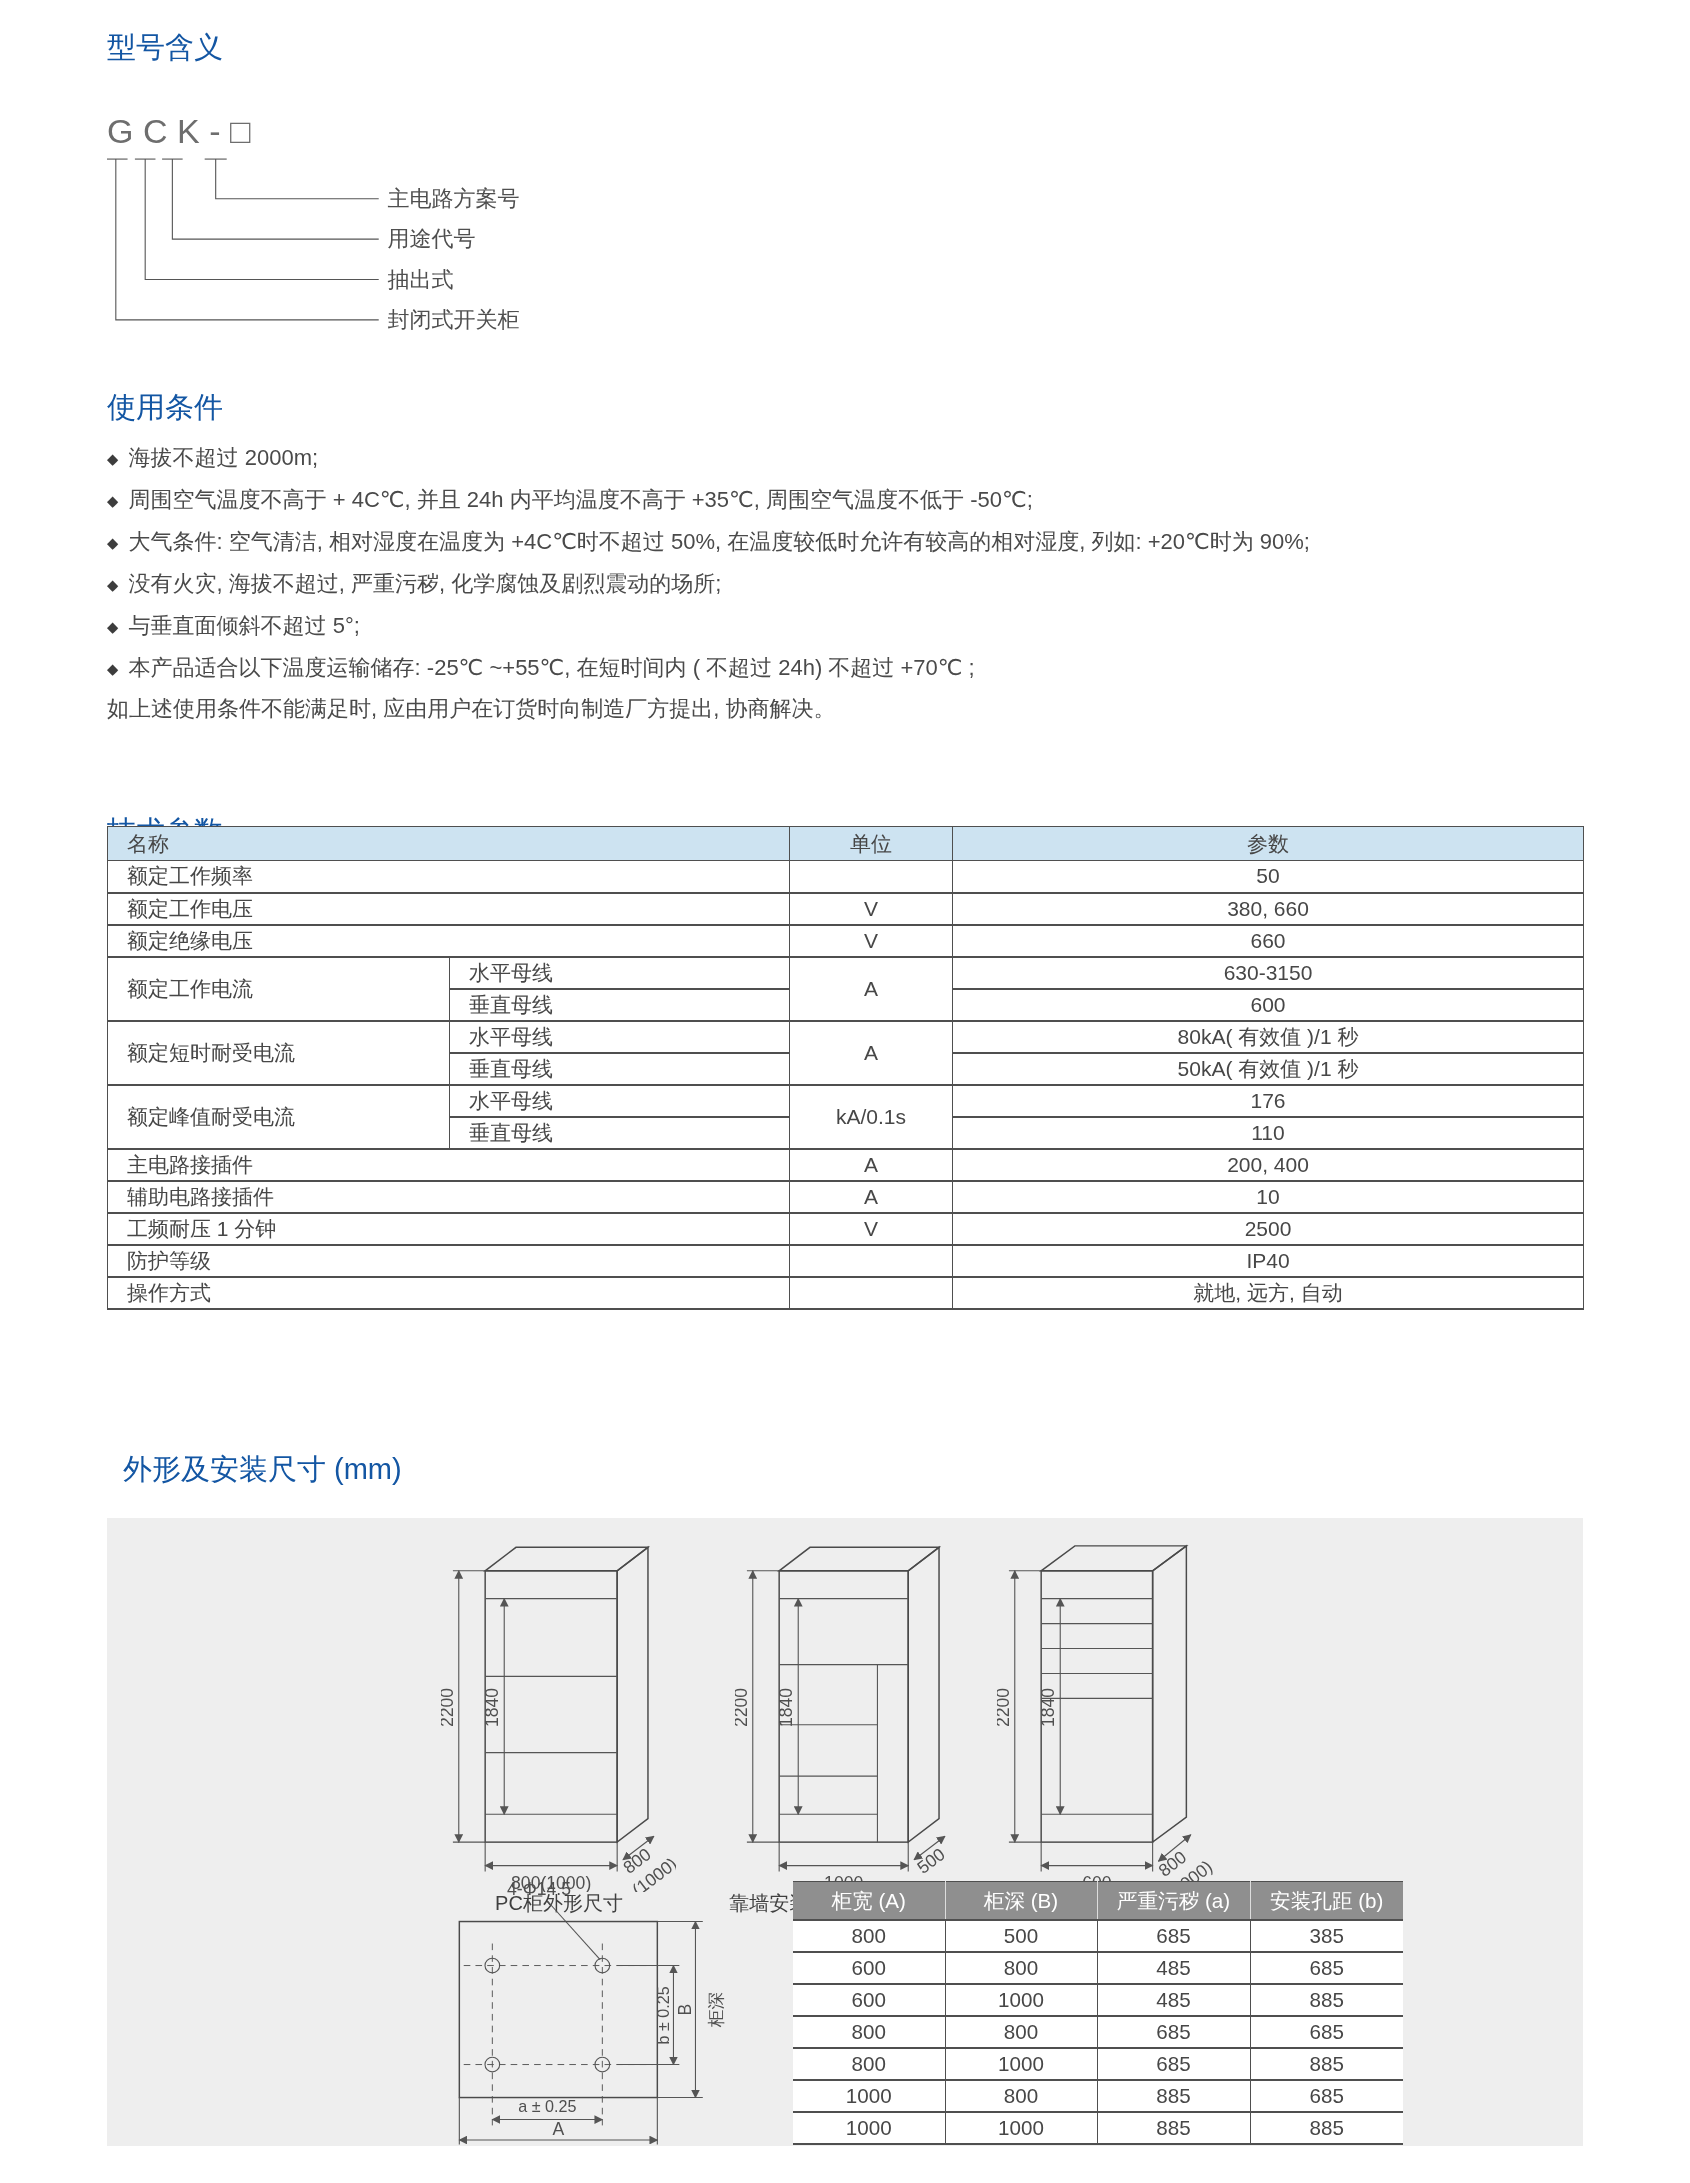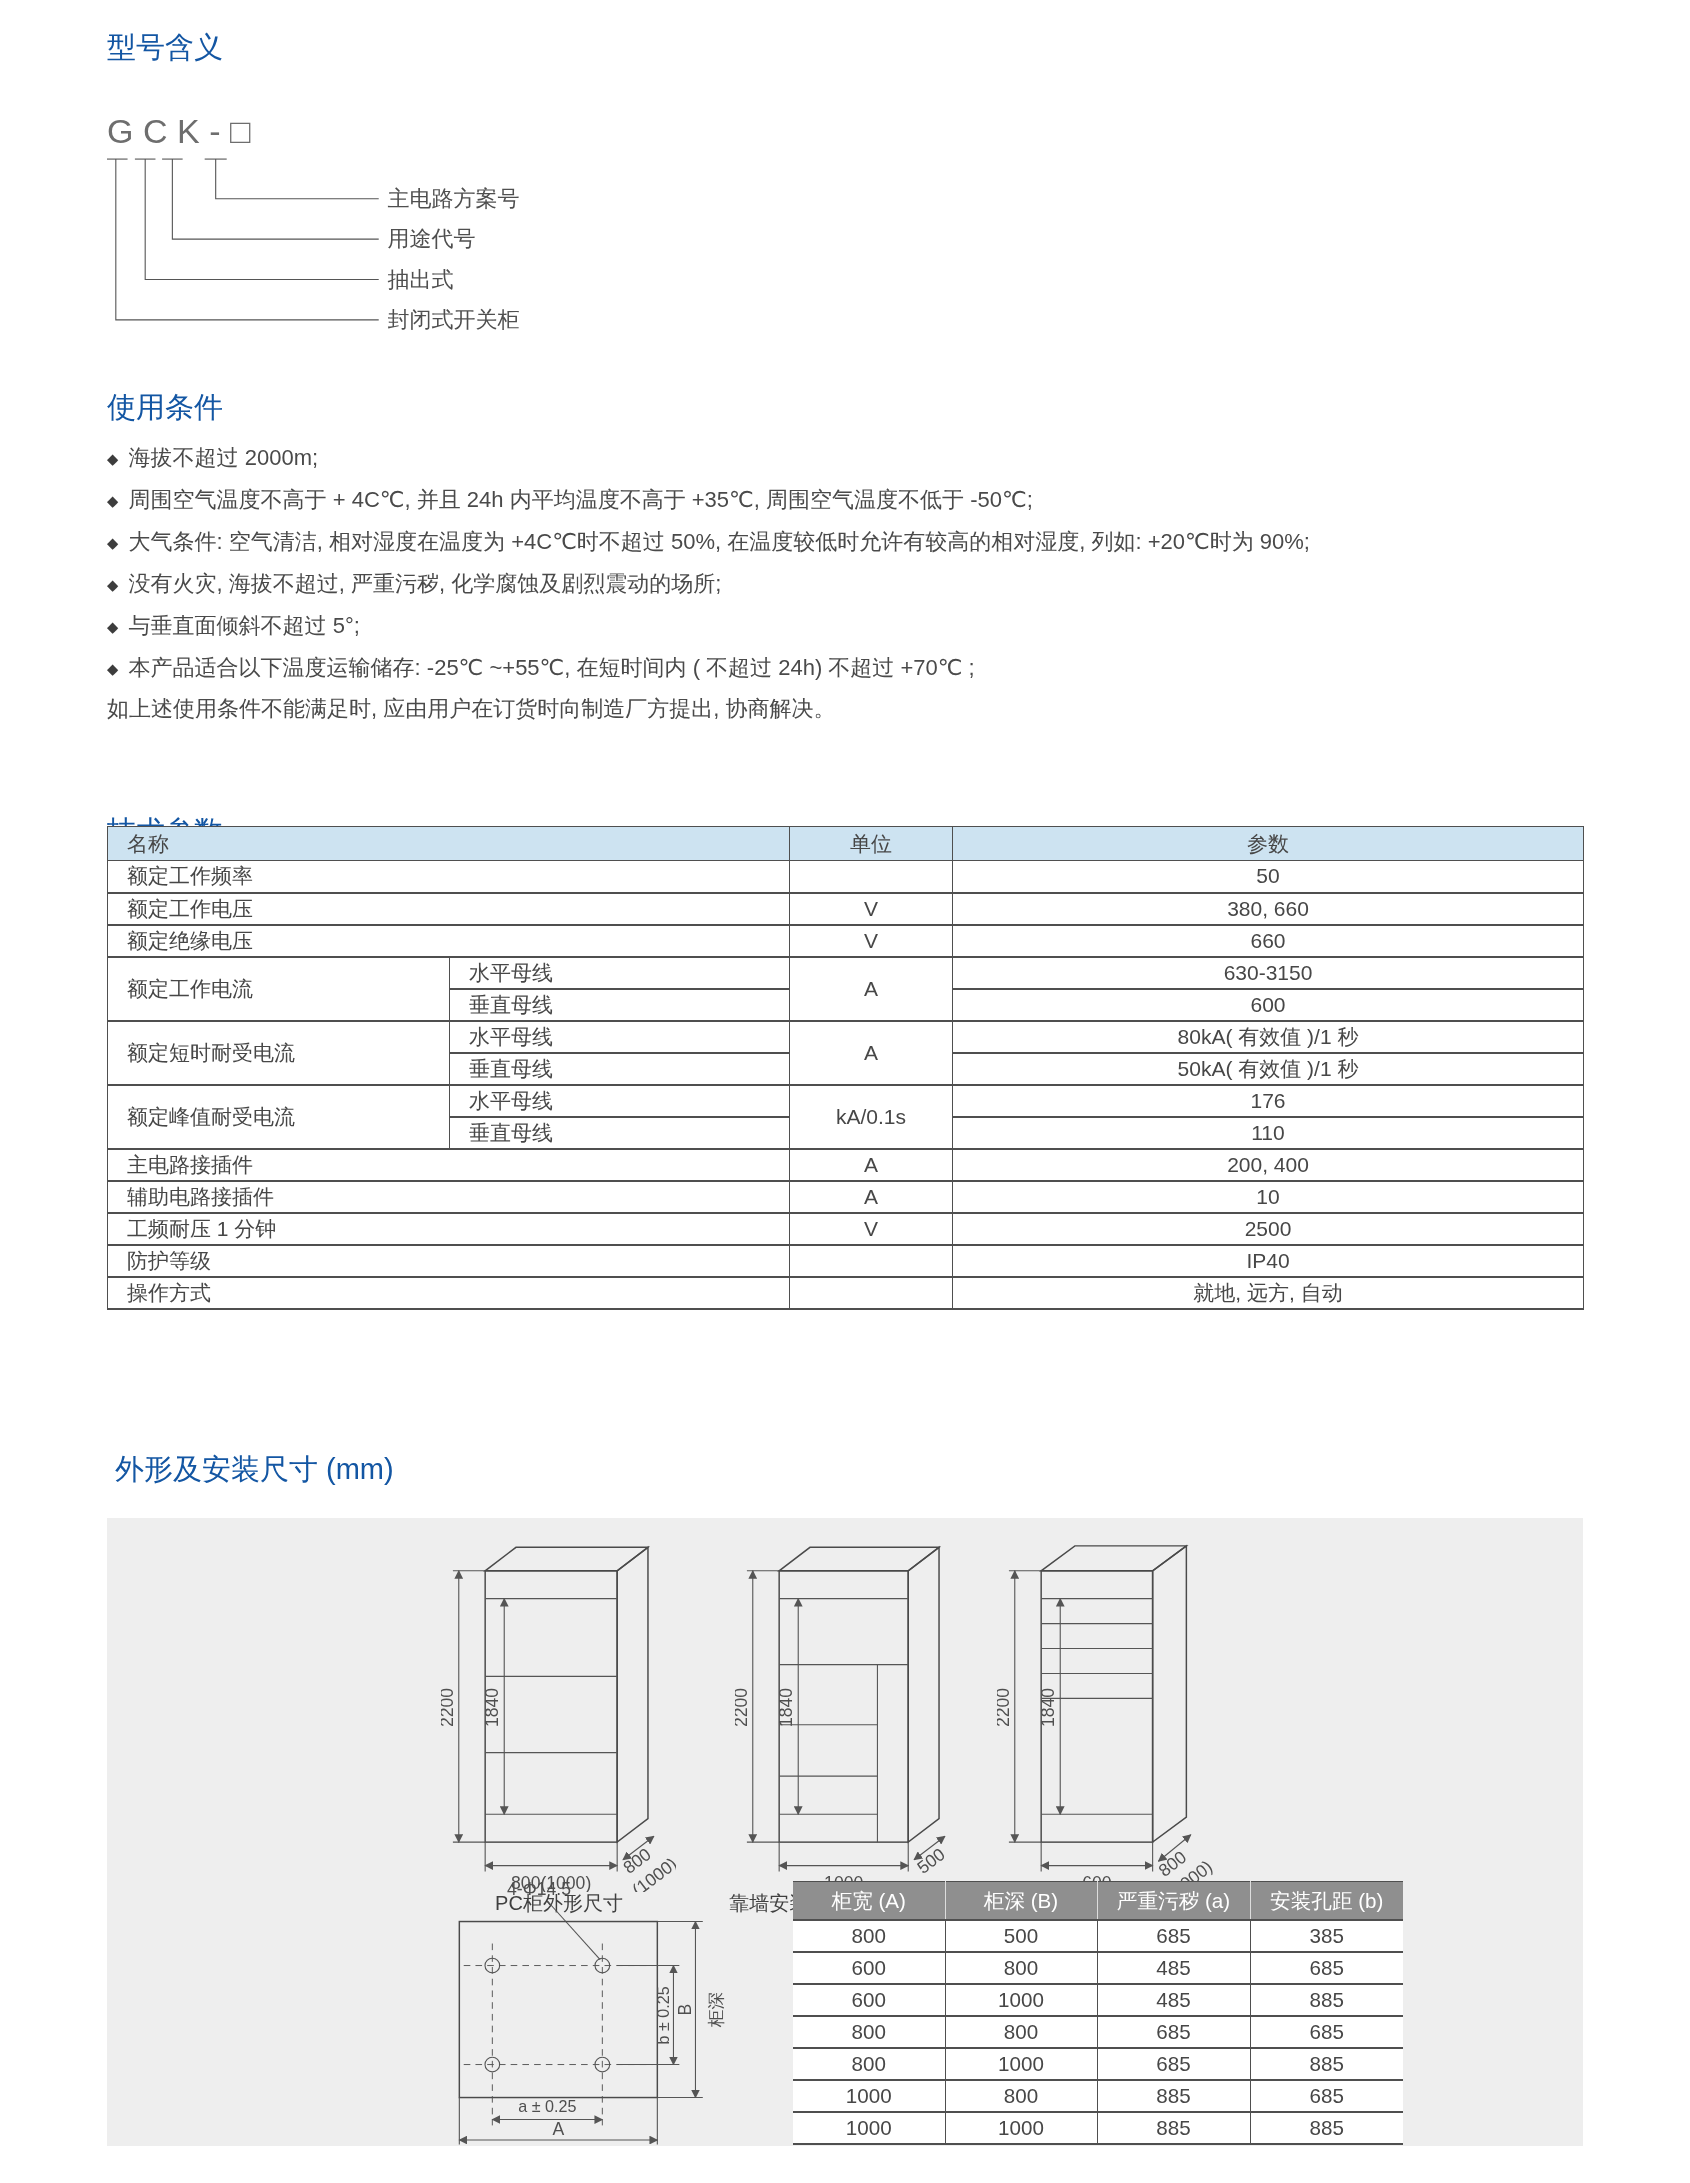--- a/index.html
+++ b/index.html
@@ -186,21 +186,21 @@
         <td class="t-val vl">IP40</td>
       </tr>
       <tr>
         <td colspan="2" class="t-name">操作方式</td>
         <td class="t-unit vl"></td>
         <td class="t-val vl">就地, 远方, 自动</td>
       </tr>
     </tbody>
   </table>
 
-  <h2 class="sec" style="left:115px;top:1450px;">外形及安装尺寸 (mm)</h2>
+  <h2 class="sec" style="left:123px;top:1450px;">外形及安装尺寸 (mm)</h2>
 
   <div class="panel">
 
     <svg class="fig" style="left:334px;" width="235" height="352" viewBox="0 0 320 480">
       <polygon class="ln" points="60,42 240,42 282,10 102,10"></polygon>
       <polygon class="ln" points="240,42 282,10 282,380 240,412"></polygon>
       <rect class="ln" x="60" y="42" width="180" height="370"></rect>
       <line class="ln-thin" x1="60" y1="80" x2="240" y2="80"></line>
       <line class="ln-thin" x1="60" y1="186" x2="240" y2="186"></line>
       <line class="ln-thin" x1="60" y1="290" x2="240" y2="290"></line>

